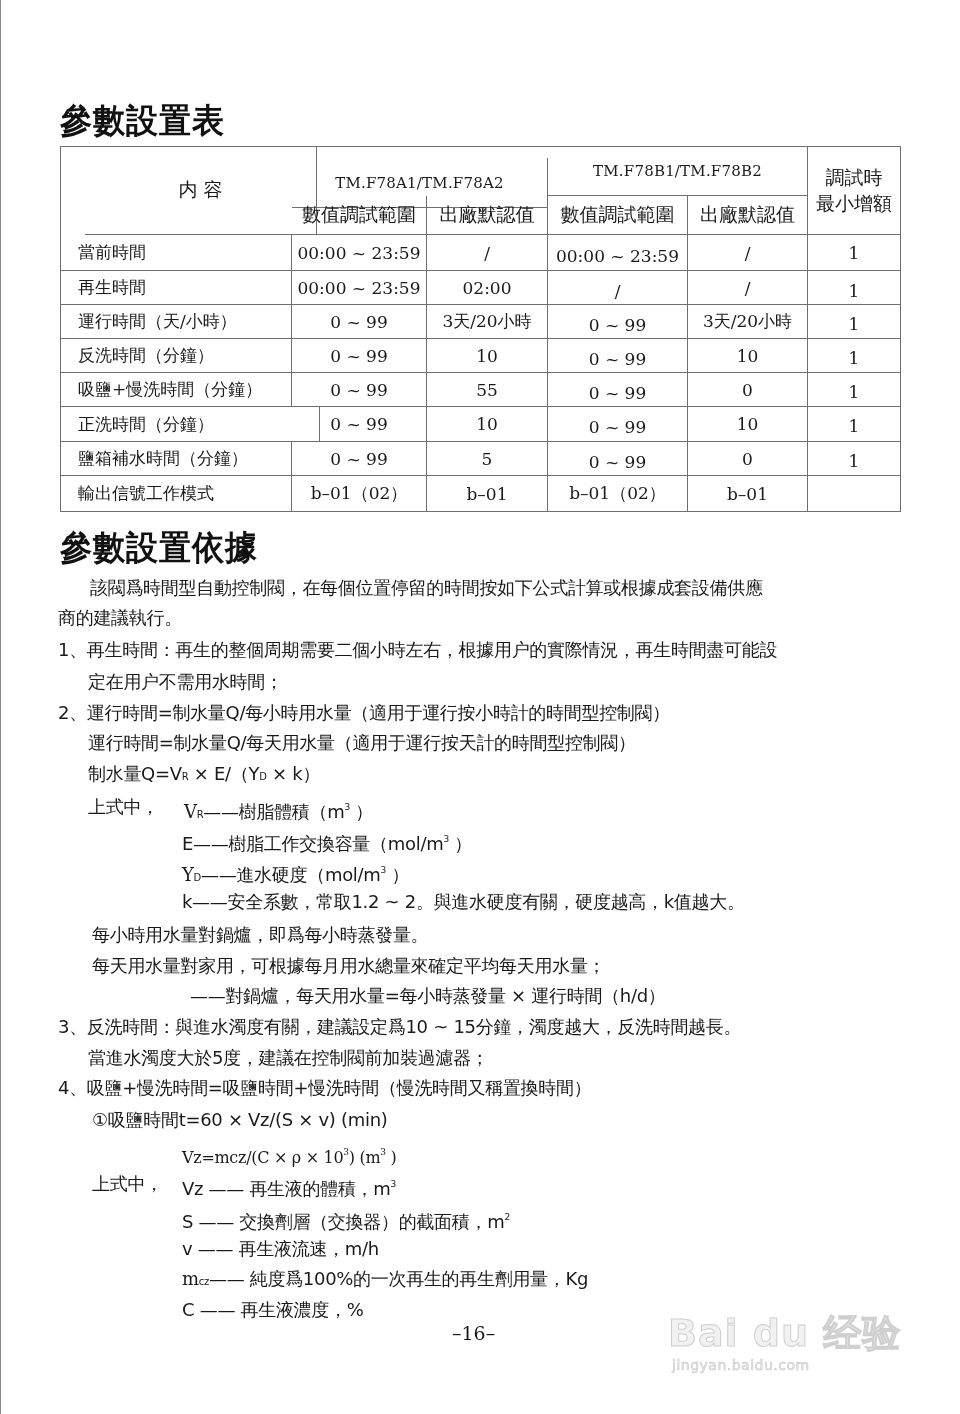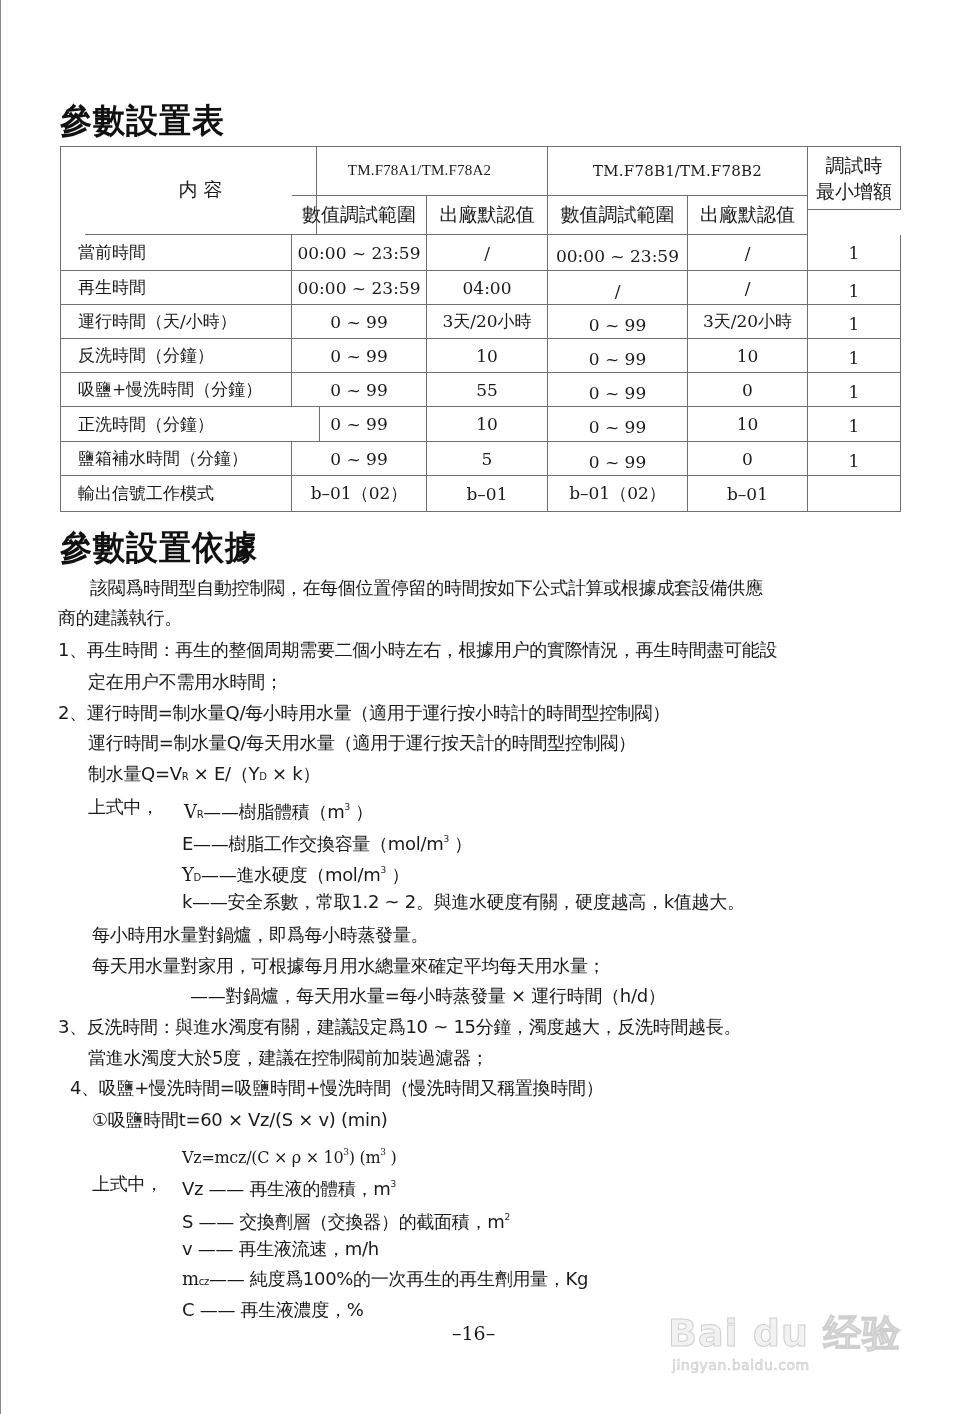--- a/index.html
+++ b/index.html
@@ -50,41 +50,41 @@
 </head>
 <body>
 
 <div class="left-rule"></div>
 
 <div id="title1" class="h1">參數設置表</div>
 
 <div class="tbl">
 
   <div class="cell hdr-cn" style="left:0;top:0;width:232px;height:89px;margin-left:25px;">内 容</div>
-  <div class="cell model" style="left:232px;top:0;width:256px;height:50px;font-family:Liberation Serif, serif;">TM.F78A1/TM.F78A2</div>
+  <div class="cell model" style="left:232px;top:12px;width:256px;height:50px;">TM.F78A1/TM.F78A2</div>
   <div class="cell model" style="left:488px;top:0;width:260px;height:50px;">TM.F78B1/TM.F78B2</div>
-  <div class="cell min-inc" style="left:748px;top:0;width:93px;height:64px;justify-content:center;">
+  <div class="cell min-inc" style="left:748px;top:0;width:93px;height:89px;justify-content:center;">
     <span>調試時</span>
     <span>最小增額</span>
   </div>
   <div class="cell hdr-cn" style="left:232px;top:50px;width:135px;height:39px;">數值調試範圍</div>
   <div class="cell hdr-cn" style="left:367px;top:50px;width:121px;height:39px;">出廠默認值</div>
   <div class="cell hdr-cn" style="left:488px;top:50px;width:140px;height:39px;">數值調試範圍</div>
   <div class="cell hdr-cn" style="left:628px;top:50px;width:120px;height:39px;">出廠默認值</div>
 
   <div class="cell left" style="left:0;top:89px;width:232px;height:36px;">當前時間</div>
   <div class="cell" style="left:232px;top:89px;width:135px;height:36px;">00:00 ~ 23:59</div>
   <div class="cell" style="left:367px;top:89px;width:121px;height:36px;">/</div>
   <div class="cell" style="left:488px;top:89px;width:140px;height:36px;padding-top:6px;">00:00 ~ 23:59</div>
   <div class="cell" style="left:628px;top:89px;width:120px;height:36px;">/</div>
   <div class="cell" style="left:748px;top:89px;width:93px;height:36px;">1</div>
 
   <div class="cell left" style="left:0;top:125px;width:232px;height:34px;">再生時間</div>
   <div class="cell" style="left:232px;top:125px;width:135px;height:34px;">00:00 ~ 23:59</div>
-  <div class="cell" style="left:367px;top:125px;width:121px;height:34px;">04:00</div>
+  <div class="cell" style="left:367px;top:125px;width:121px;height:34px;">02:00</div>
   <div class="cell" style="left:488px;top:125px;width:140px;height:34px;padding-top:6px;">/</div>
   <div class="cell" style="left:628px;top:125px;width:120px;height:34px;">/</div>
   <div class="cell" style="left:748px;top:125px;width:93px;height:34px;padding-top:6px;">1</div>
 
   <div class="cell left" style="left:0;top:159px;width:232px;height:34px;">運行時間（天/小時）</div>
   <div class="cell" style="left:232px;top:159px;width:135px;height:34px;">0 ~ 99</div>
   <div class="cell" style="left:367px;top:159px;width:121px;height:34px;">3天/20小時</div>
   <div class="cell" style="left:488px;top:159px;width:140px;height:34px;padding-top:6px;">0 ~ 99</div>
   <div class="cell" style="left:628px;top:159px;width:120px;height:34px;">3天/20小時</div>
   <div class="cell" style="left:748px;top:159px;width:93px;height:34px;padding-top:4px;">1</div>
@@ -145,21 +145,21 @@
 <div class="txt" style="left:182px;top:858px;"><span class="serif">Y</span><span class="sub">D</span><span>——進水硬度（mol/m</span><sup>3</sup><span> ）</span></div>
 <div class="txt" style="left:182px;top:890px;">k——安全系數，常取1.2 ~ 2。與進水硬度有關，硬度越高，k值越大。</div>
 
 <div class="txt" style="left:92px;top:923px;">每小時用水量對鍋爐，即爲每小時蒸發量。</div>
 <div class="txt" style="left:92px;top:954px;">每天用水量對家用，可根據每月用水總量來確定平均每天用水量；</div>
 <div class="txt" style="left:190px;top:984px;">——對鍋爐，每天用水量=每小時蒸發量 × 運行時間（h/d）</div>
 
 <div class="txt" style="left:58px;top:1015px;">3、反洗時間：與進水濁度有關，建議設定爲10 ~ 15分鐘，濁度越大，反洗時間越長。</div>
 <div class="txt" style="left:88px;top:1046px;">當進水濁度大於5度，建議在控制閥前加裝過濾器；</div>
 
-<div class="txt" style="left:70px;top:1076px;text-align:right;">4、吸鹽+慢洗時間=吸鹽時間+慢洗時間（慢洗時間又稱置換時間）</div>
+<div class="txt" style="left:58px;top:1076px;text-align:right;">4、吸鹽+慢洗時間=吸鹽時間+慢洗時間（慢洗時間又稱置換時間）</div>
 <div class="txt" style="left:92px;top:1108px;">①吸鹽時間t=60 × Vz/(S × v)  (min)</div>
 <div class="txt serif" style="left:182px;top:1140px;font-size:16px;"><span>Vz=mcz/(C ×  ρ  × 10</span><sup>3</sup><span>)  (m</span><sup>3</sup><span> )</span></div>
 
 <div class="txt" style="left:92px;top:1172px;">上式中，</div>
 <div class="txt" style="left:182px;top:1172px;"><span>Vz —— 再生液的體積，m</span><sup>3</sup></div>
 <div class="txt" style="left:182px;top:1205px;"><span>S   —— 交換劑層（交換器）的截面積，m</span><sup>2</sup></div>
 <div class="txt" style="left:182px;top:1237px;">v   —— 再生液流速，m/h</div>
 <div class="txt" style="left:182px;top:1267px;"><span class="serif">m</span><span class="sub">cz</span><span>—— 純度爲100%的一次再生的再生劑用量，Kg</span></div>
 <div class="txt" style="left:182px;top:1298px;">C   —— 再生液濃度，%</div>
 

